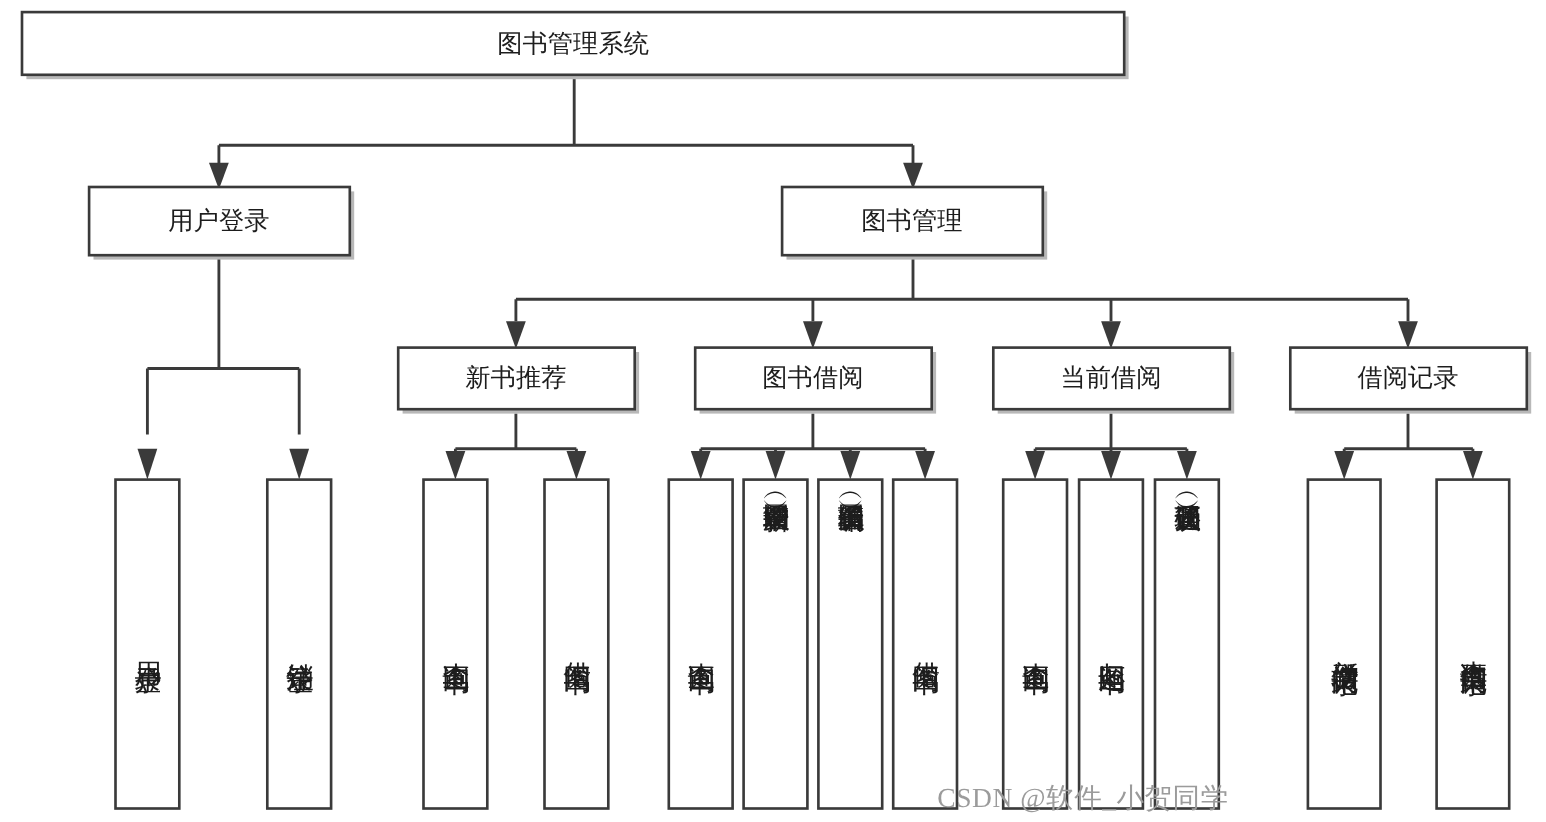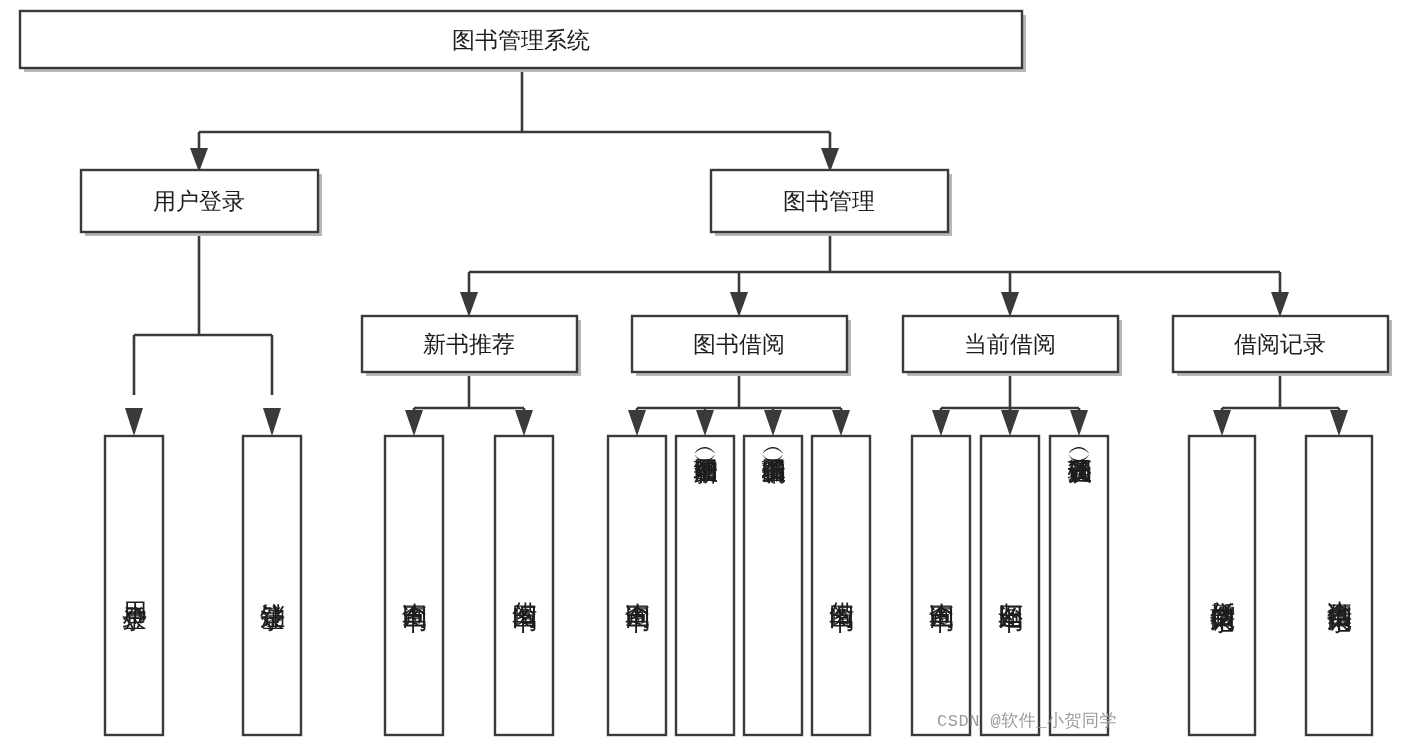--- a/index.html
+++ b/index.html
@@ -68,23 +68,23 @@
     font-size: 25px;
     line-height: 1.06;
     letter-spacing: 2px;
     color: #1d1d1d;
     white-space: nowrap;
   }
   .vlabel.tight { letter-spacing: 0px; font-size: 24px; }
   .watermark {
     position: absolute;
     right: 6px;
-    bottom: 15px;
-    font-family: Liberation Mono, monospace;
-    font-size: 17px;
+    bottom: 5px;
+    font-family: Liberation Serif, serif;
+    font-size: 25px;
     color: #9b9b9b;
     white-space: nowrap;
     letter-spacing: 0.5px;
   }
 </style>
 </head>
 <body>
 
 <div id="diagram-root">
 

